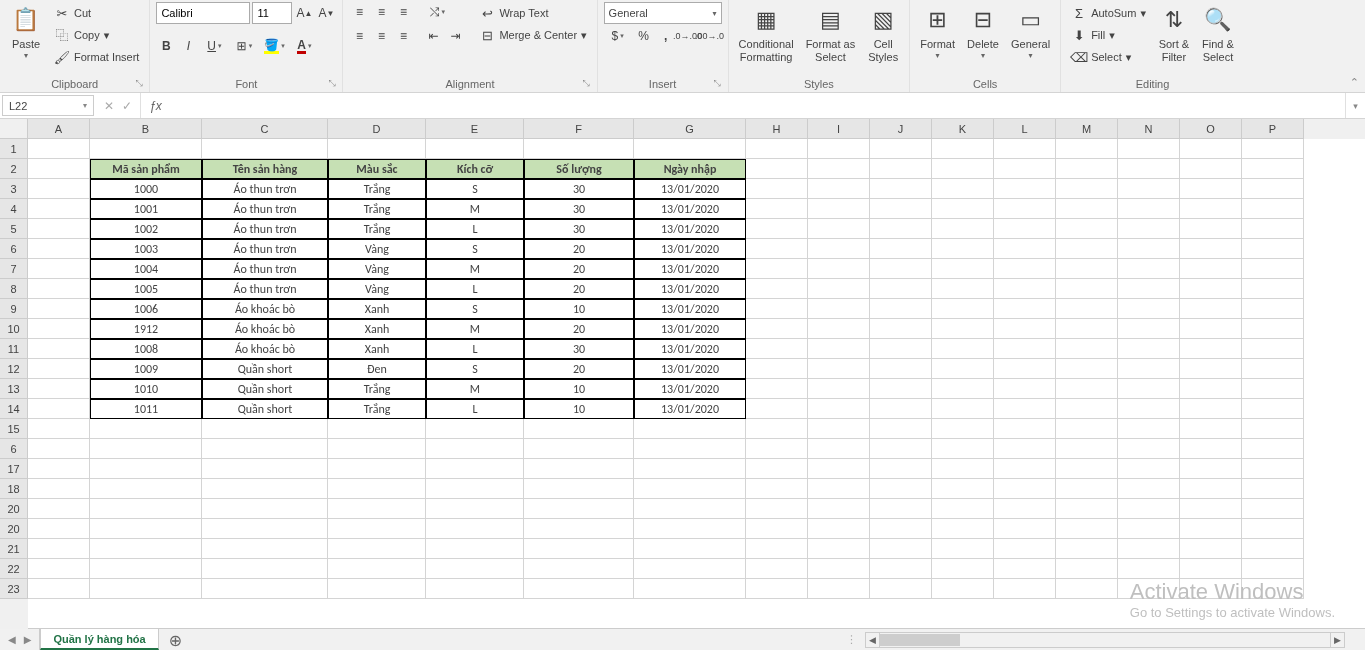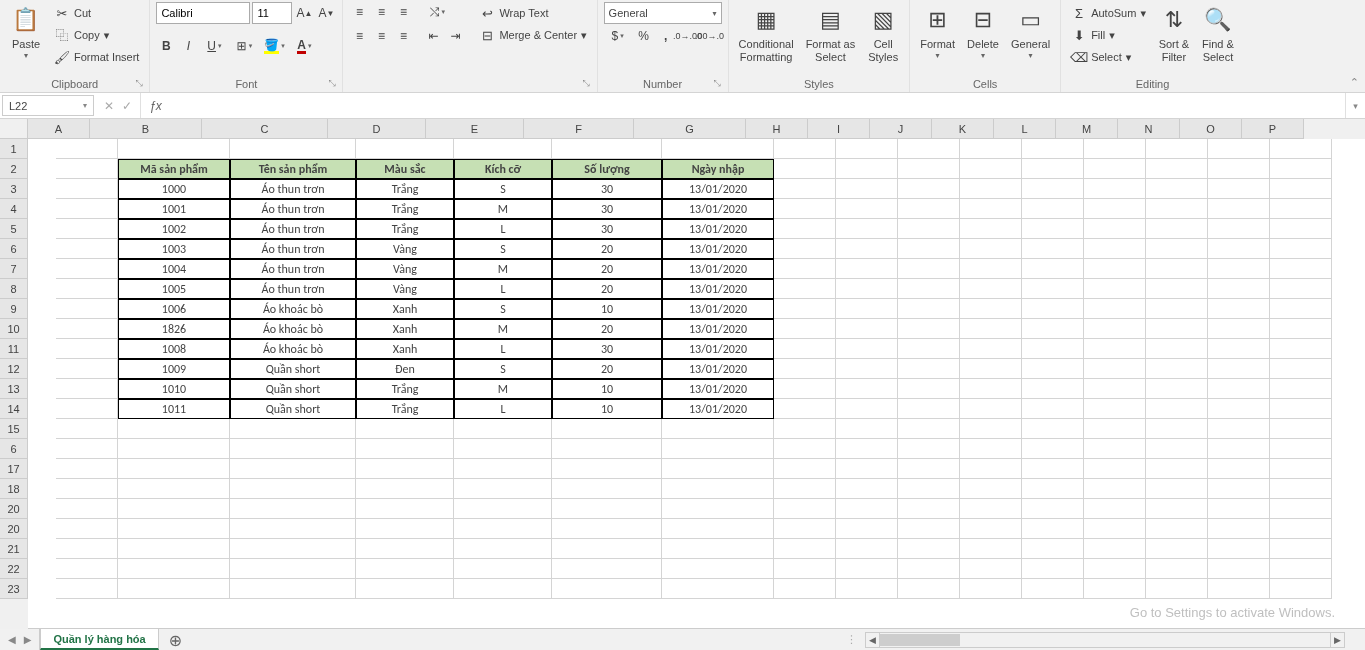--- a/index.html
+++ b/index.html
@@ -42,21 +42,21 @@
 .formula-input { flex: 1; border: none; padding: 0 6px; font-size: 12px; }
 .fb-expand { width: 20px; display: flex; align-items: center; justify-content: center; color: #888; cursor: pointer; font-size: 9px; border-left:1px solid #e0e0e0; }
 
 
 .grid-area { position: relative; height: 510px; overflow: hidden; }
 .corner { position: absolute; left: 0; top: 0; width: 28px; height: 20px; background: #f0f0f0; border-right: 1px solid #ccc; border-bottom: 1px solid #ccc; z-index: 3; }
 .col-headers { position: absolute; left: 28px; top: 0; right: 0; height: 20px; display: flex; background: #f0f0f0; z-index: 2; }
 .col-h { border-right: 1px solid #ccc; border-bottom: 1px solid #ccc; text-align: center; font-size: 11px; line-height: 20px; color: #444; background: #e6e6e6; flex-shrink: 0; }
 .row-headers { position: absolute; left: 0; top: 20px; width: 28px; bottom: 0; background: #f0f0f0; z-index: 2; }
 .row-h { height: 20px; border-right: 1px solid #ccc; border-bottom: 1px solid #ccc; text-align: center; font-size: 11px; line-height: 20px; color: #444; background: #e6e6e6; }
-.cells { position: absolute; left: 28px; top: 20px; right: 0; bottom: 0; margin-left: 28px; }
+.cells { position: absolute; left: 28px; top: 20px; right: 0; bottom: 0; }
 .cell-row { display: flex; height: 20px; }
 .cell { border-right: 1px solid #d4d4d4; border-bottom: 1px solid #d4d4d4; flex-shrink: 0; padding: 0 4px; font-size: 12px; line-height: 19px; overflow: hidden; white-space: nowrap; text-align: center; font-family: Calibri, sans-serif; }
 .cell.data-header { background: #c6e0b4; font-weight: bold; border: 1px solid #000; }
 .cell.data-cell { border: 1px solid #000; background: #fff; }
 
 
 .sheet-bar { position: absolute; bottom: 0; left: 0; right: 0; height: 22px; background: #f1f1f1; border-top: 1px solid #ccc; display: flex; align-items: stretch; }
 .sheet-nav { display: flex; align-items: center; padding: 0 8px; gap: 8px; color: #888; border-right: 1px solid #ccc; }
 .sheet-nav span { cursor: pointer; font-size: 10px; }
 .sheet-tabs { display: flex; align-items: flex-end; }
@@ -169,20 +169,21 @@
             <span class="icon">↩</span>
             <span>Wrap Text</span>
           </div>
         <div class="small-btn">
             <span class="icon">⊟</span>
             <span>Merge &amp; Center</span>
             <span class="drop-arrow">▾</span>
           </div>
       </div>
     </div>
+    <div class="group-label">Alignment</div>
     <span class="group-expand">⤡</span>
   </div>
 
   <div class="ribbon-group">
     <div class="group-content" style="flex-direction:column;gap:2px;">
       <div class="number-format">
         <span>General</span>
         <span class="drop-arrow">▾</span>
       </div>
       <div class="font-row">
@@ -193,21 +194,21 @@
         <span class="tiny-btn">
             <span>%</span>
           </span>
         <span class="tiny-btn">
             <span style="font-weight:bold">,</span>
           </span>
         <span class="tiny-btn" style="font-size:9px">.0→.00</span>
         <span class="tiny-btn" style="font-size:9px">.00→.0</span>
       </div>
     </div>
-    <div class="group-label">Number</div>
+    <div class="group-label">Insert</div>
     <span class="group-expand">⤡</span>
   </div>
 
   <div class="ribbon-group">
     <div class="group-content">
       <div class="big-btn">
           <span class="icon">▦</span>
           <span class="lbl" style="white-space:pre-line">Conditional
 Formatting</span>
         </div>
@@ -355,21 +356,21 @@
         <div class="cell" style="width: 62px;"></div>
         <div class="cell" style="width: 62px;"></div>
         <div class="cell" style="width: 62px;"></div>
         <div class="cell" style="width: 62px;"></div>
         <div class="cell" style="width: 62px;"></div>
         <div class="cell" style="width: 62px;"></div>
       </div>
       <div class="cell-row">
         <div class="cell" style="width: 62px;"></div>
         <div class="cell data-header" style="width: 112px;">Mã sản phẩm</div>
-        <div class="cell data-header" style="width: 126px;">Tên sản phẩm</div>
+        <div class="cell data-header" style="width: 126px;">Tên sản hàng</div>
         <div class="cell data-header" style="width: 98px;">Màu sắc</div>
         <div class="cell data-header" style="width: 98px;">Kích cỡ</div>
         <div class="cell data-header" style="width: 110px;">Số lượng</div>
         <div class="cell data-header" style="width: 112px;">Ngày nhập</div>
         <div class="cell" style="width: 62px;"></div>
         <div class="cell" style="width: 62px;"></div>
         <div class="cell" style="width: 62px;"></div>
         <div class="cell" style="width: 62px;"></div>
         <div class="cell" style="width: 62px;"></div>
         <div class="cell" style="width: 62px;"></div>
@@ -498,21 +499,21 @@
         <div class="cell" style="width: 62px;"></div>
         <div class="cell" style="width: 62px;"></div>
         <div class="cell" style="width: 62px;"></div>
         <div class="cell" style="width: 62px;"></div>
         <div class="cell" style="width: 62px;"></div>
         <div class="cell" style="width: 62px;"></div>
         <div class="cell" style="width: 62px;"></div>
       </div>
       <div class="cell-row">
         <div class="cell" style="width: 62px;"></div>
-        <div class="cell data-cell" style="width: 112px;">1826</div>
+        <div class="cell data-cell" style="width: 112px;">1912</div>
         <div class="cell data-cell" style="width: 126px;">Áo khoác bò</div>
         <div class="cell data-cell" style="width: 98px;">Xanh</div>
         <div class="cell data-cell" style="width: 98px;">M</div>
         <div class="cell data-cell" style="width: 110px;">20</div>
         <div class="cell data-cell" style="width: 112px;">13/01/2020</div>
         <div class="cell" style="width: 62px;"></div>
         <div class="cell" style="width: 62px;"></div>
         <div class="cell" style="width: 62px;"></div>
         <div class="cell" style="width: 62px;"></div>
         <div class="cell" style="width: 62px;"></div>
@@ -752,20 +753,21 @@
         <div class="cell" style="width: 62px;"></div>
         <div class="cell" style="width: 62px;"></div>
         <div class="cell" style="width: 62px;"></div>
         <div class="cell" style="width: 62px;"></div>
         <div class="cell" style="width: 62px;"></div>
       </div>
     </div>
 </div>
 
 <div class="watermark">
+  <div class="t1">Activate Windows</div>
   <div class="t2">Go to Settings to activate Windows.</div>
 </div>
 
 <div class="sheet-bar">
   <div class="sheet-nav">
     <span>◀</span>
     <span>▶</span>
   </div>
   <div class="sheet-tabs">
     <div class="sheet-tab active">Quần lý hàng hóa</div>

